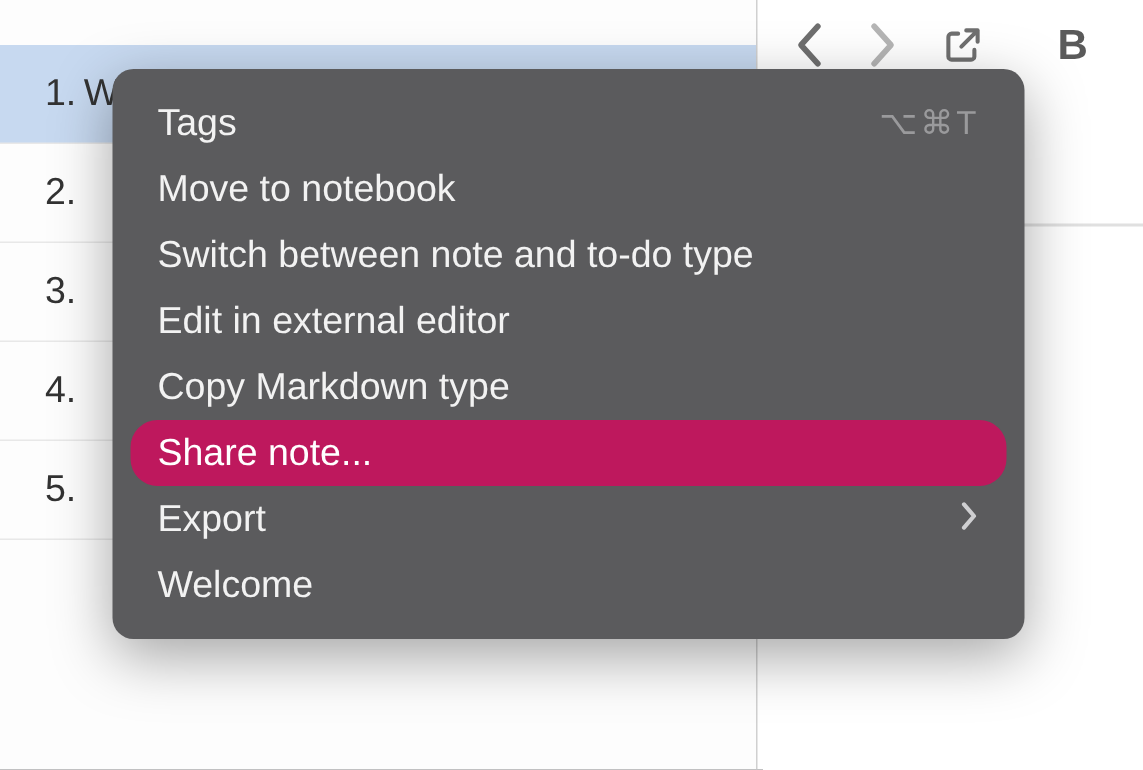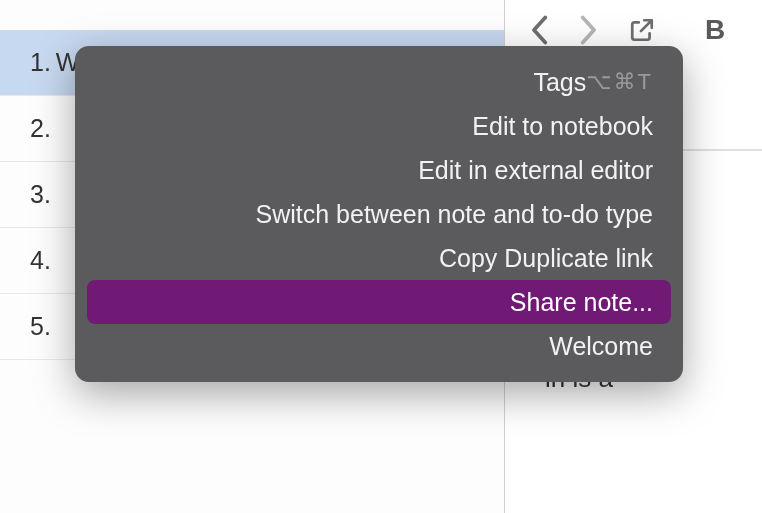--- a/index.html
+++ b/index.html
@@ -98,30 +98,31 @@
       width: 608px;
       background: #5b5b5d;
       border-radius: 14px;
       box-shadow: 0 12px 40px rgba(0,0,0,0.35);
       padding: 14px 12px;
       z-index: 100;
     }
     .menu-item {
       display: flex;
       align-items: center;
-      justify-content: flex-end;
+      justify-content: space-between;
       height: 44px;
       padding: 0 18px;
       font-size: 25px;
       color: #f2f2f2;
       border-radius: 8px;
     }
     .menu-item.highlighted {
-      background: #701a75;
+      background: #be185d;
       color: #ffffff;
+      border-radius: 18px;
     }
     .menu-shortcut {
       color: #9a9a9c;
       font-size: 22px;
       letter-spacing: 2px;
     }
     .chevron-right {
       color: #cfcfd1;
     }
   </style>
@@ -186,30 +187,38 @@
     </div>
   </div>
 </div>
 
 <div class="context-menu">
   <div class="menu-item">
     <span>Tags</span>
     <span class="menu-shortcut">⌥⌘T</span>
   </div>
   <div class="menu-item">
-    <span>Edit to notebook</span>
+    <span>Move to notebook</span>
+  </div>
+  <div class="menu-item">
+    <span>Switch between note and to-do type</span>
   </div>
   <div class="menu-item">
     <span>Edit in external editor</span>
   </div>
   <div class="menu-item">
-    <span>Switch between note and to-do type</span>
-  </div>
-  <div class="menu-item">
-    <span>Copy Duplicate link</span>
+    <span>Copy Markdown type</span>
   </div>
   <div class="menu-item highlighted">
     <span>Share note...</span>
   </div>
   <div class="menu-item">
+    <span>Export</span>
+    <span class="chevron-right">
+      <svg width="14" height="20" viewBox="0 0 10 18">
+          <path d="M2 2 L8 9 L2 16" stroke="#cfcfd1" stroke-width="2.5" fill="none" stroke-linecap="round" stroke-linejoin="round"></path>
+        </svg>
+    </span>
+  </div>
+  <div class="menu-item">
     <span>Welcome</span>
   </div>
 </div>
 
 </body></html>

